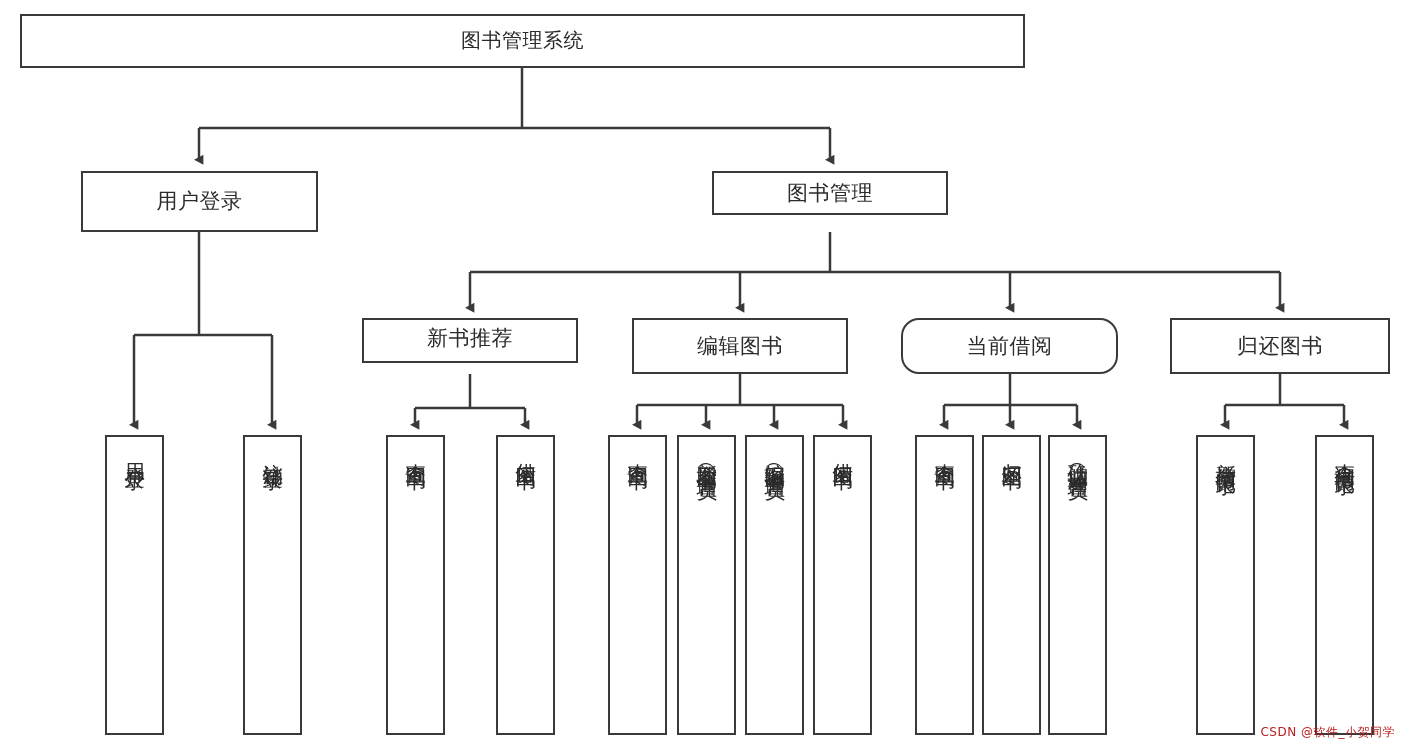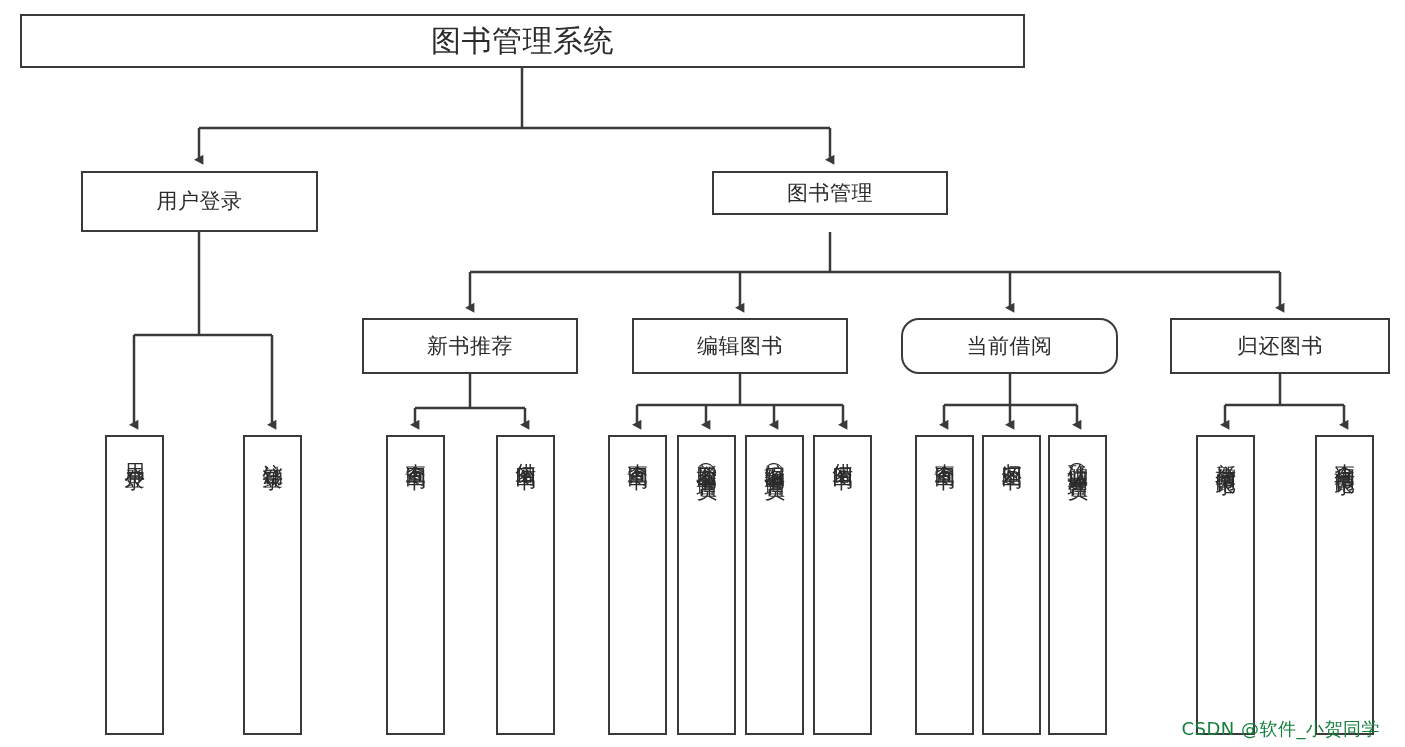--- a/index.html
+++ b/index.html
@@ -39,41 +39,41 @@
   .node .lbl {
     display: block;
     line-height: 1.18;
     white-space: nowrap;
   }
   .node.horiz .lbl {
     font-size: 21px;
     letter-spacing: 0.5px;
   }
   .node.root .lbl {
-    font-size: 30px;
+    font-size: 20px;
   }
   .node.leaf {
     align-items: flex-start;
     justify-content: center;
     padding-top: 10px;
   }
   .node.leaf .lbl {
     font-size: 20.5px;
     writing-mode: vertical-rl;
     text-orientation: upright;
     letter-spacing: 2.5px;
     line-height: 1;
     white-space: nowrap;
   }
   .watermark {
     position: absolute;
-    right: 25px;
+    right: 10px;
     bottom: 6px;
-    font-size: 18px;
-    color: #15803d;
+    font-size: 12px;
+    color: #b91c1c;
     z-index: 5;
     white-space: nowrap;
     letter-spacing: 0.5px;
   }
 </style>
 </head>
 <body>
 
 <div id="canvas">
 
@@ -131,21 +131,21 @@
     <span class="lbl">图书管理系统</span>
   </div>
 
   <div class="node horiz" style="left:81px; top:171px; width:237px; height:61px;">
     <span class="lbl">用户登录</span>
   </div>
   <div class="node horiz" style="left:712px; top:171px; width:236px; height:44px;">
     <span class="lbl">图书管理</span>
   </div>
 
-  <div class="node horiz" style="left:362px; top:318px; width:216px; height:56px;">
+  <div class="node horiz" style="left:362px; top:318px; width:216px; height:45px;font-family:Liberation Mono, monospace;">
     <span class="lbl">新书推荐</span>
   </div>
   <div class="node horiz" style="left:632px; top:318px; width:216px; height:56px;">
     <span class="lbl">编辑图书</span>
   </div>
   <div class="node horiz" style="left:901px; top:318px; width:217px; height:56px;border-radius:18px;">
     <span class="lbl">当前借阅</span>
   </div>
   <div class="node horiz" style="left:1170px; top:318px; width:220px; height:56px;">
     <span class="lbl">归还图书</span>

